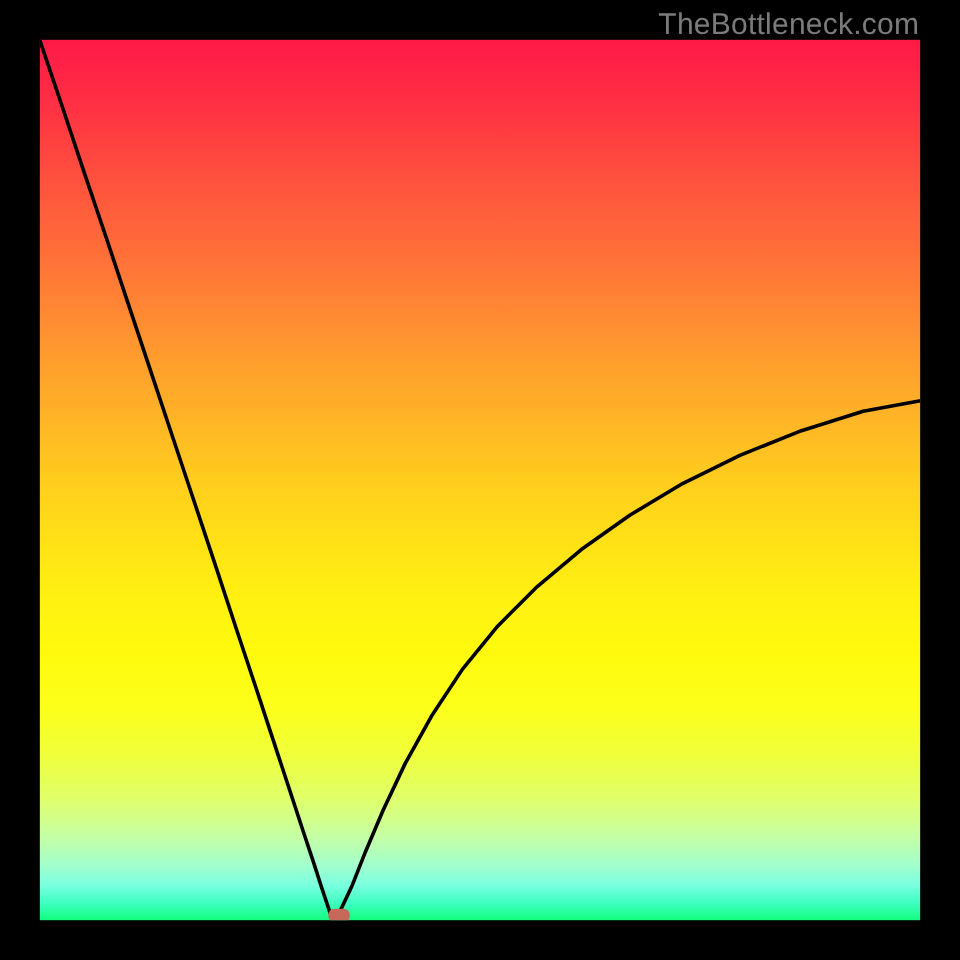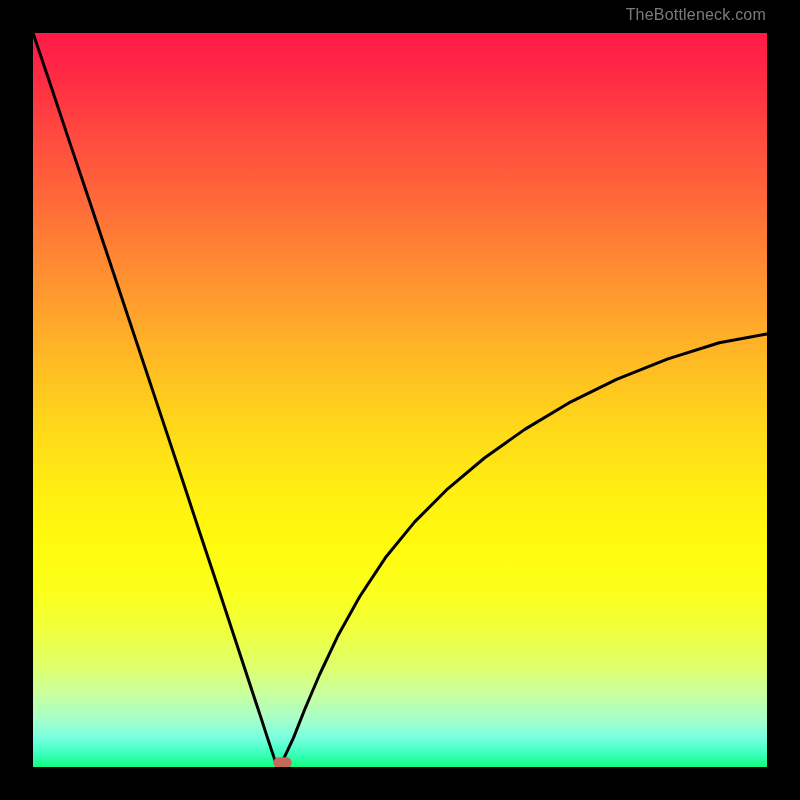--- a/index.html
+++ b/index.html
@@ -46,21 +46,21 @@
       #7affe0 96%,
       #40ffc0 98%,
       #11fd7f 100%
     );
   }
   .watermark {
     position: absolute;
     top: 6px;
     right: 34px;
     color: #7b7b7b;
-    font-size: 16px;
+    font-size: 25px;
     letter-spacing: 0.2px;
     font-weight: 400;
   }
   .svg-layer {
     position: absolute;
     left: 0; top: 0;
     width: 734px;
     height: 734px;
   }
   .curve {

